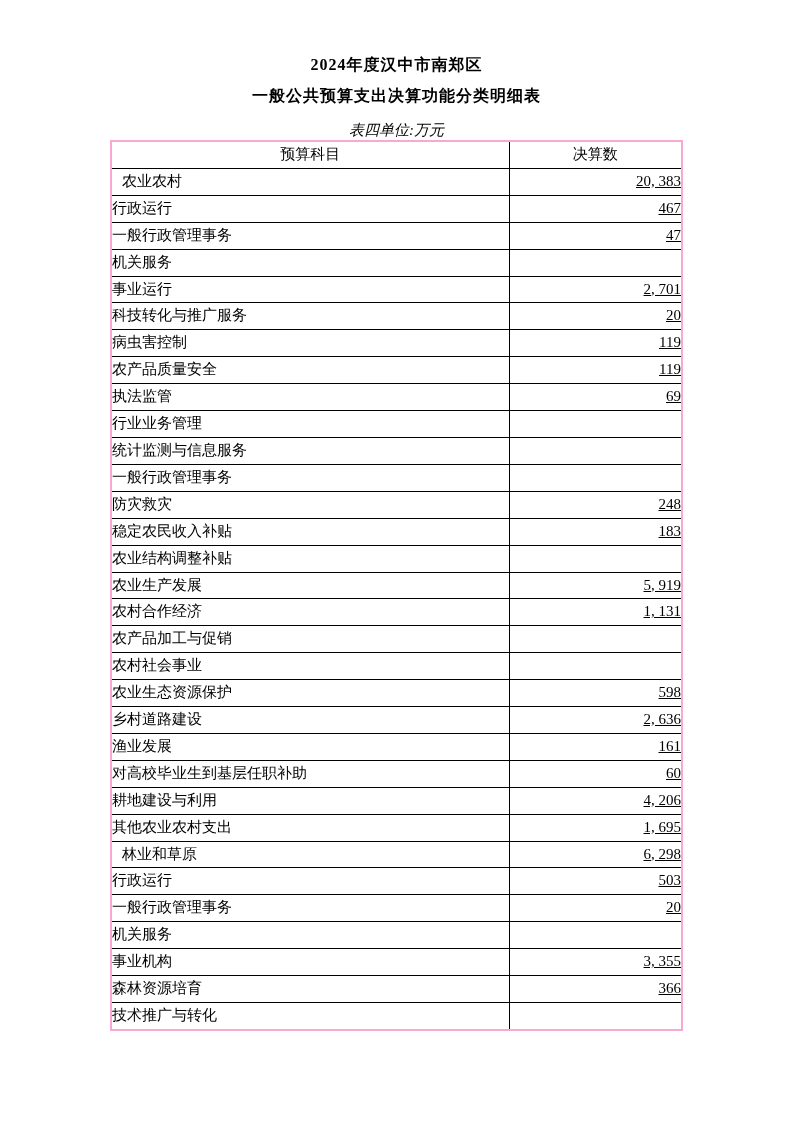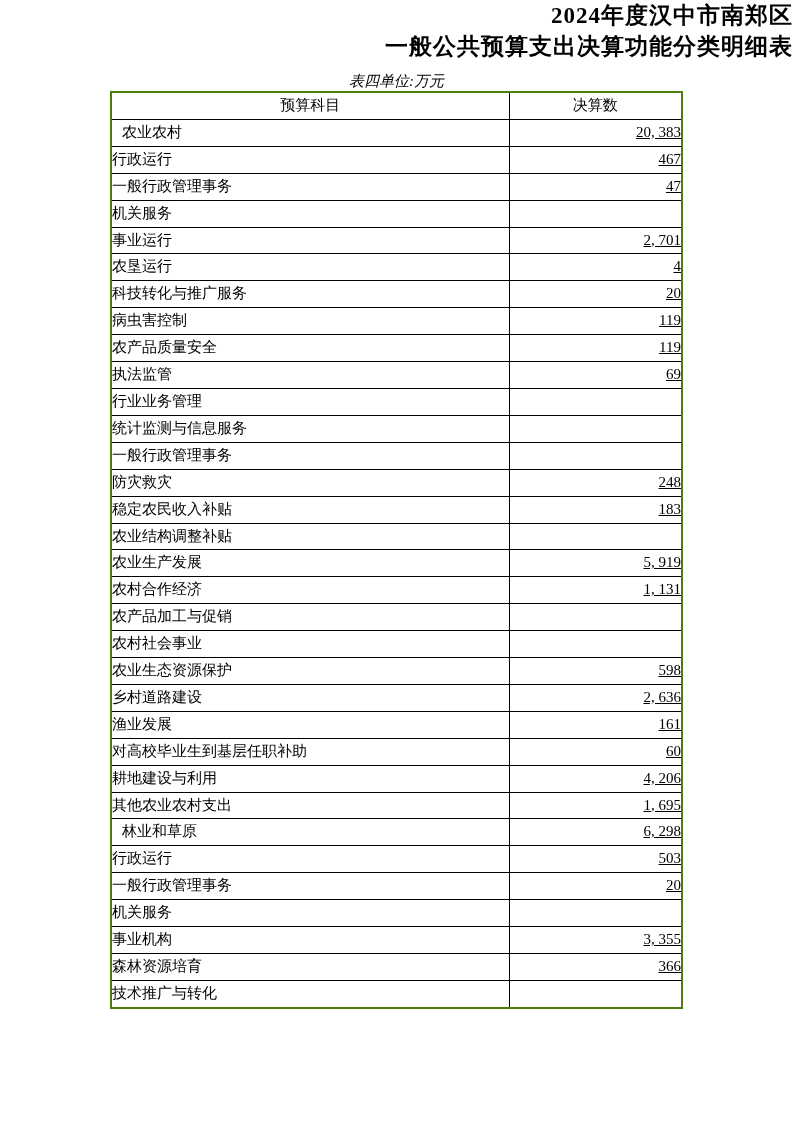--- a/index.html
+++ b/index.html
@@ -10,42 +10,43 @@
   .page {
     position: relative;
     width: 793px;
     height: 1122px;
     background: #ffffff;
     color: #000000;
     font-family: "Liberation Serif", "DejaVu Serif", serif;
     overflow: hidden;
   }
   .title-block {
-    text-align: right;
+    padding-top: 49px;
+    text-align: center;
     font-weight: bold;
-    font-size: 23px;
+    font-size: 16px;
     line-height: 31px;
     letter-spacing: 1px;
   }
   .meta-row {
     width: 571px;
     margin: 11px auto 0;
     display: flex;
     justify-content: center;
     align-items: flex-end;
     font-size: 15px;
     font-style: italic;
     line-height: 17px;
   }
   table.budget {
     width: 571px;
     margin: 1px auto 0;
     border-collapse: collapse;
     table-layout: fixed;
-    border: 2px solid #4d7c0f;
+    border: 2px solid #f9a8d4;
   }
   table.budget col.c-subject { width: 398px; }
   table.budget col.c-amount  { width: 173px; }
   table.budget th,
   table.budget td {
     border: 1.5px solid #000;
     height: 25.9px;
     padding: 0;
     font-size: 15px;
     font-weight: normal;
@@ -110,24 +111,20 @@
         </tr>
         <tr>
           <td class="subject">机关服务</td>
           <td class="amount"></td>
         </tr>
         <tr>
           <td class="subject">事业运行</td>
           <td class="amount">2, 701</td>
         </tr>
         <tr>
-          <td class="subject">农垦运行</td>
-          <td class="amount">4</td>
-        </tr>
-        <tr>
           <td class="subject">科技转化与推广服务</td>
           <td class="amount">20</td>
         </tr>
         <tr>
           <td class="subject">病虫害控制</td>
           <td class="amount">119</td>
         </tr>
         <tr>
           <td class="subject">农产品质量安全</td>
           <td class="amount">119</td>

